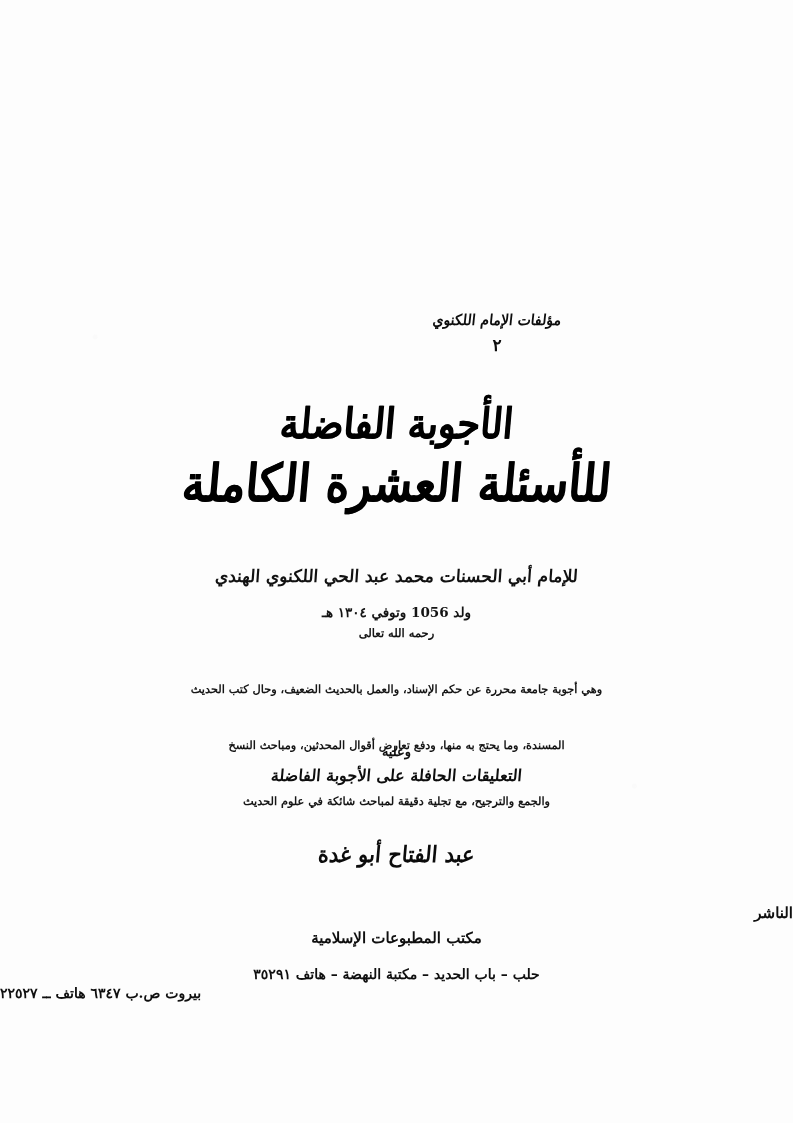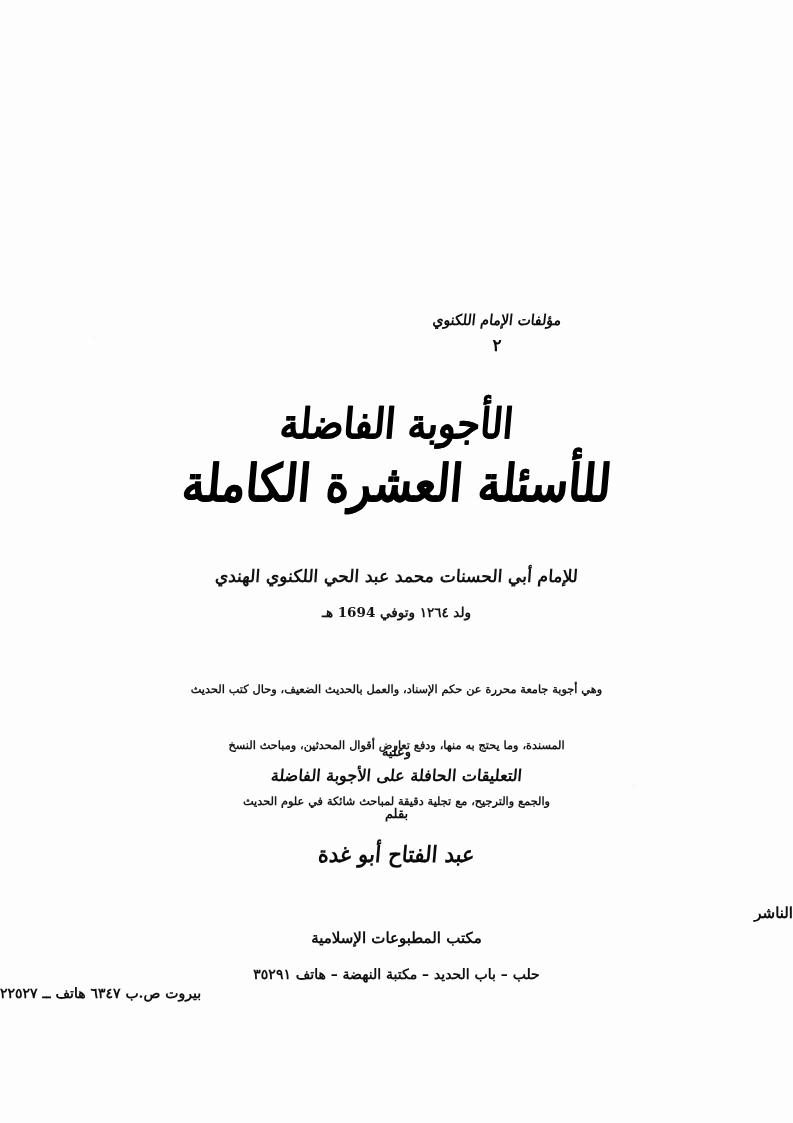--- a/index.html
+++ b/index.html
@@ -233,31 +233,31 @@
     <div class="series-line">مؤلفات الإمام اللكنوي</div>
     <div class="series-number">٢</div>
   </div>
 
   <div class="title-wrap">
     <div class="title-line-1">الأجوبة الفاضلة</div>
     <div class="title-line-2">للأسئلة العشرة الكاملة</div>
   </div>
 
   <div class="author-line">للإمام أبي الحسنات محمد عبد الحي اللكنوي الهندي</div>
-  <div class="dates">ولد ١٢٦٤ وتوفي 1694 هـ</div>
+  <div class="dates">ولد 1056 وتوفي ١٣٠٤ هـ</div>
+  <div class="blessing">رحمه الله تعالى</div>
 
   <div class="description">
     <div>وهي أجوبة جامعة محررة عن حكم الإسناد، والعمل بالحديث الضعيف، وحال كتب الحديث</div>
     <div>المسندة، وما يحتج به منها، ودفع تعارض أقوال المحدثين، ومباحث النسخ</div>
     <div>والجمع والترجيح، مع تجلية دقيقة لمباحث شائكة في علوم الحديث</div>
   </div>
 
   <div class="upon-it">وعليه</div>
   <div class="commentary">التعليقات الحافلة على الأجوبة الفاضلة</div>
-  <div class="by-pen">بقلم</div>
   <div class="editor">عبد الفتاح أبو غدة</div>
 
   <div class="publisher-label">الناشر</div>
   <div class="publisher-name">مكتب المطبوعات الإسلامية</div>
   <div class="addr-1">حلب – باب الحديد – مكتبة النهضة – هاتف ٣٥٢٩١</div>
   <div class="addr-2">بيروت ص.ب ٦٣٤٧ هاتف ــ ٢٢٥٢٧</div>
 
 </div>
 
 </body></html>

